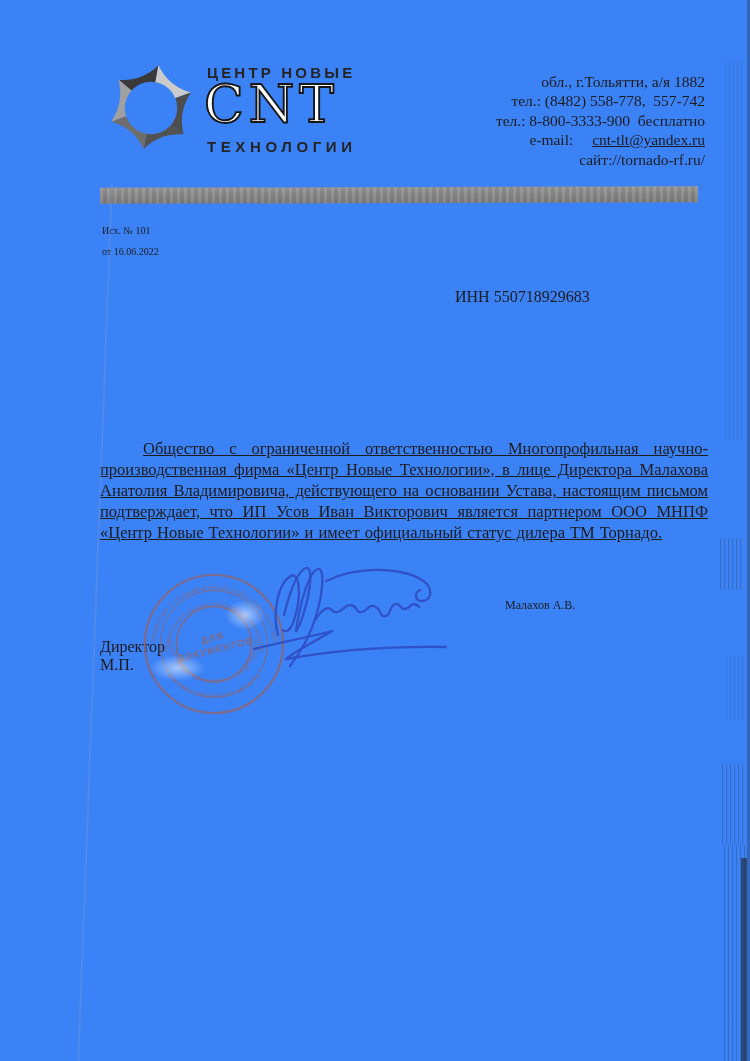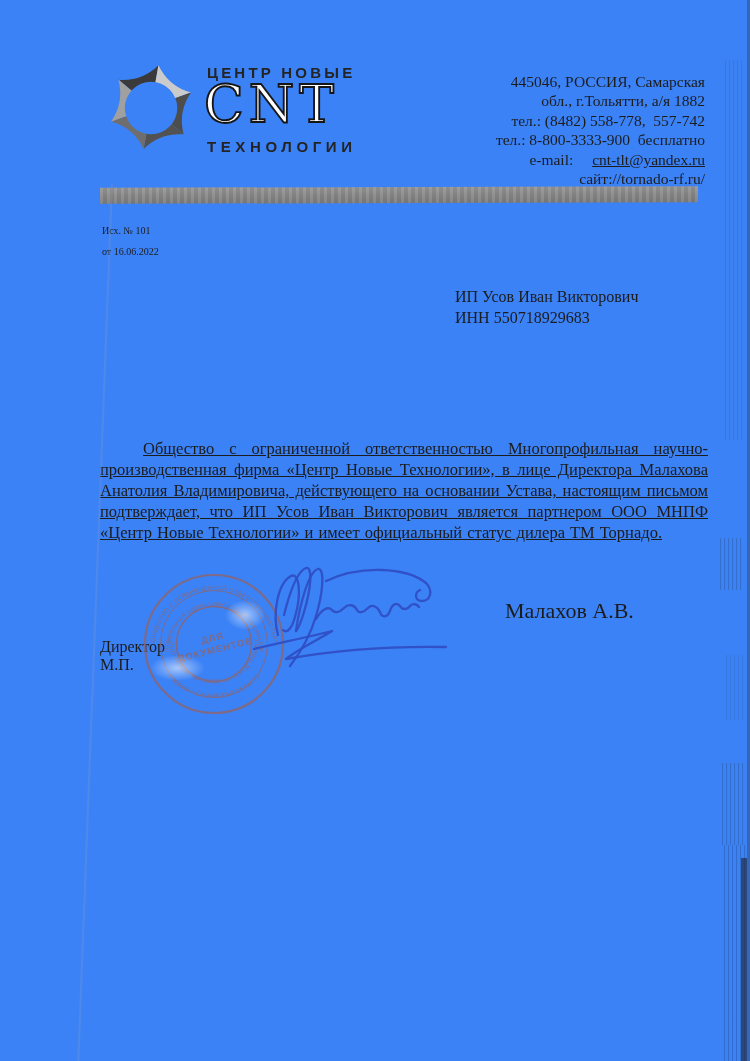--- a/index.html
+++ b/index.html
@@ -33,21 +33,21 @@
   
   .ref{left:102px;top:221px;font-size:10px;line-height:20.5px;}
   .recipient{left:455px;top:286px;font-size:16px;line-height:21px;}
 
   
   .body-par{left:100px;top:438px;width:608px;font-size:16.5px;line-height:21px;
     text-align:justify;text-indent:43px;word-spacing:1px;text-decoration:underline;}
 
   
   .director{left:100px;top:594px;font-size:16px;line-height:17.5px;margin-top:44px;}
-  .signer-name{left:505px;top:598px;font-size:22px;}
+  .signer-name{left:505px;top:598px;font-size:12px;}
 
   .stamp{left:139px;top:569px;width:150px;height:150px;opacity:.8;filter:blur(.3px);}
   .stamp text{fill:#8f646c;font-family:"Liberation Sans",sans-serif;}
   .stamp .ring-outer{font-size:6.1px;letter-spacing:.25px;}
   .stamp .ring-inner{font-size:5.7px;letter-spacing:.2px;}
   .stamp .center-txt{font-size:9.5px;font-weight:bold;text-anchor:middle;letter-spacing:1px;}
   .stamp circle{stroke:#8f646c;}
   .stamp-fade{background:radial-gradient(closest-side, rgba(255,255,255,.55), rgba(255,255,255,0));}
   .fade1{left:150px;top:655px;width:55px;height:26px;}
   .fade2{left:225px;top:600px;width:40px;height:30px;}
@@ -98,37 +98,35 @@
       <path d="M52,52 L41.6,111.1 A60 60 0 0 1 -4.4,72.5 Z" fill="#6e6e6e"></path>
       <path d="M52,52 L-4.4,72.5 A60 60 0 0 1 6,13.4 Z" fill="#a0a0a0"></path>
     </g>
   </svg>
 
   <div class="abs logo-top">ЦЕНТР НОВЫЕ</div>
   <div class="abs logo-acronym">CNT</div>
   <div class="abs logo-bottom">ТЕХНОЛОГИИ</div>
 
   <div class="abs contact">
-    <div class="contact-line">445046, РОССИЯ, Самарская</div>
     <div class="contact-line">обл., г.Тольятти, а/я 1882</div>
     <div class="contact-line">тел.: (8482) 558-778,  557-742</div>
     <div class="contact-line">тел.: 8-800-3333-900  бесплатно</div>
     <div class="contact-line"><span>e-mail: </span><span class="email-link">cnt-tlt@yandex.ru</span></div>
     <div class="contact-line">сайт://tornado-rf.ru/</div>
   </div>
 
   <div class="abs divider"></div>
 
   <div class="abs ref">
     <div>Исх. № 101</div>
     <div>от 16.06.2022</div>
   </div>
 
   <div class="abs recipient">
-    <div>ИП Усов Иван Викторович</div>
     <div>ИНН 550718929683</div>
   </div>
 
   <div class="abs body-par">Общество с ограниченной ответственностью Многопрофильная научно-производственная фирма «Центр Новые Технологии», в лице Директора Малахова Анатолия Владимировича, действующего на основании Устава, настоящим письмом подтверждает, что ИП Усов Иван Викторович является партнером ООО МНПФ «Центр Новые Технологии» и имеет официальный статус дилера ТМ Торнадо.</div>
 
   <div class="abs director">
     <div>Директор</div>
     <div>М.П.</div>
   </div>
 

